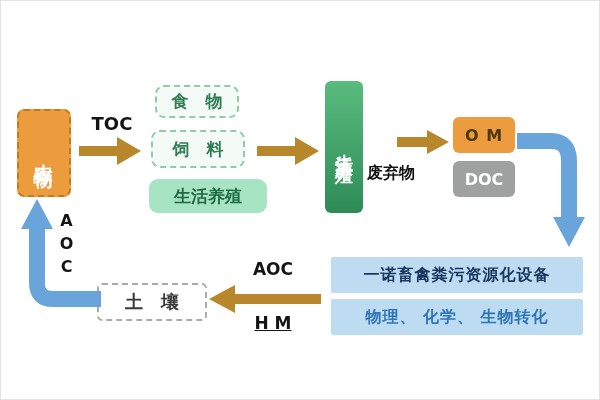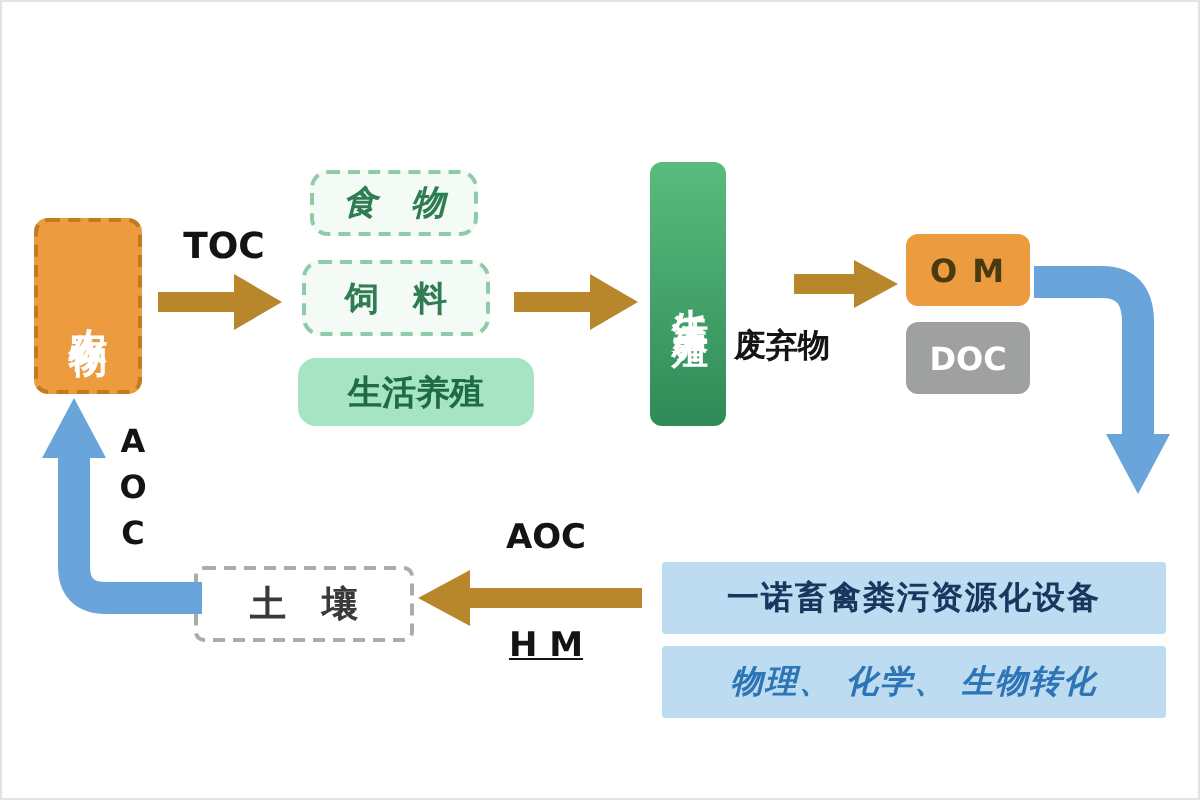--- a/index.html
+++ b/index.html
@@ -4,40 +4,40 @@
 <style>
   html,body{margin:0;padding:0;background:#ffffff;font-family:"DejaVu Sans","Liberation Sans",sans-serif;}
   .stage{position:relative;width:600px;height:400px;background:#ffffff;border:1px solid #e3e3e3;box-sizing:border-box;overflow:hidden;}
   .box{position:absolute;display:flex;align-items:center;justify-content:center;box-sizing:border-box;font-weight:bold;text-align:center;}
   .crops{background:#EC9B3E;border:2px dashed #C17A1C;border-radius:7px;color:#ffffff;font-size:19px;letter-spacing:3px;}
   .dashed-green{background:#F4FBF7;border:2px dashed #90CBA9;border-radius:9px;color:#2F7D52;font-size:17px;}
   .industrial{background:#A6E4C4;border-radius:9px;color:#1F6B44;font-size:17px;}
   .breeding{background:linear-gradient(180deg,#5ABB7E 0%,#2E8B57 100%);border-radius:6px;color:#ffffff;font-size:18px;letter-spacing:4px;}
   .om{background:#EC9B3E;border-radius:6px;color:#4A3A10;font-size:16px;letter-spacing:1px;}
   .doc{background:#9FA0A0;border-radius:6px;color:#ffffff;font-size:16px;}
-  .bluebox{background:#BEDCF1;border-radius:2px;color:#17375E;font-size:16px;letter-spacing:1px;margin-top:24px;}
+  .bluebox{background:#BEDCF1;border-radius:2px;color:#17375E;font-size:16px;letter-spacing:1px;}
   .transform{color:#2E75B6;}
   .soil{background:#ffffff;border:2px dashed #ABABAB;border-radius:5px;color:#3A3A3A;font-size:18px;}
   .lbl{position:absolute;font-weight:bold;color:#141414;}
   .vtext{writing-mode:vertical-rl;text-orientation:upright;}
   .arrow{position:absolute;}
 </style>
 </head>
 <body>
 
 <div class="stage">
 
   <div class="box crops vtext" style="left:16px;top:108px;width:54px;height:88px;">农作物</div>
 
   <div class="lbl" style="left:82px;top:112px;width:58px;text-align:center;font-size:18px;">TOC</div>
   <svg class="arrow" style="left:78px;top:133px;" width="62" height="34">
     <polygon points="0,12 38,12 38,3 62,17 38,31 38,22 0,22" fill="#B8872B"></polygon>
   </svg>
 
-  <div class="box dashed-green" style="left:154px;top:84px;width:84px;height:33px;font-style:italic;">食　物</div>
+  <div class="box dashed-green" style="left:154px;top:84px;width:84px;height:33px;">食　物</div>
   <div class="box dashed-green" style="left:150px;top:129px;width:94px;height:38px;">饲　料</div>
   <div class="box industrial" style="left:148px;top:178px;width:118px;height:34px;">生活养殖</div>
 
   <svg class="arrow" style="left:256px;top:133px;" width="62" height="34">
     <polygon points="0,12 38,12 38,3 62,17 38,31 38,22 0,22" fill="#B8872B"></polygon>
   </svg>
 
   <div class="box breeding vtext" style="left:324px;top:80px;width:38px;height:132px;">生活养殖</div>
 
   <div class="lbl" style="left:366px;top:162px;width:62px;font-size:16px;">废弃物</div>
@@ -47,21 +47,21 @@
 
   <div class="box doc" style="left:452px;top:160px;width:62px;height:36px;">DOC</div>
   <div class="box om" style="left:452px;top:116px;width:62px;height:36px;">O M</div>
 
   <svg class="arrow" style="left:516px;top:122px;" width="72" height="130">
     <path d="M0 18 H34 Q52 18 52 38 V96" fill="none" stroke="#69A5DB" stroke-width="16"></path>
     <polygon points="36,94 68,94 52,124" fill="#69A5DB"></polygon>
   </svg>
 
   <div class="box bluebox" style="left:330px;top:256px;width:252px;height:36px;">一诺畜禽粪污资源化设备</div>
-  <div class="box bluebox transform" style="left:330px;top:298px;width:252px;height:36px;font-style:italic;">物理、 化学、 生物转化</div>
+  <div class="box bluebox transform" style="left:330px;top:298px;width:252px;height:36px;">物理、 化学、 生物转化</div>
 
   <div class="lbl" style="left:240px;top:258px;width:64px;text-align:center;font-size:17px;">AOC</div>
   <svg class="arrow" style="left:208px;top:281px;" width="112" height="34">
     <polygon points="112,12 26,12 26,3 0,17 26,31 26,22 112,22" fill="#B8872B"></polygon>
   </svg>
   <div class="lbl" style="left:244px;top:312px;width:56px;text-align:center;font-size:17px;text-decoration:underline;">H M</div>
 
   <div class="box soil" style="left:96px;top:282px;width:110px;height:38px;">土　壤</div>
 
   <svg class="arrow" style="left:20px;top:196px;" width="80" height="116">

